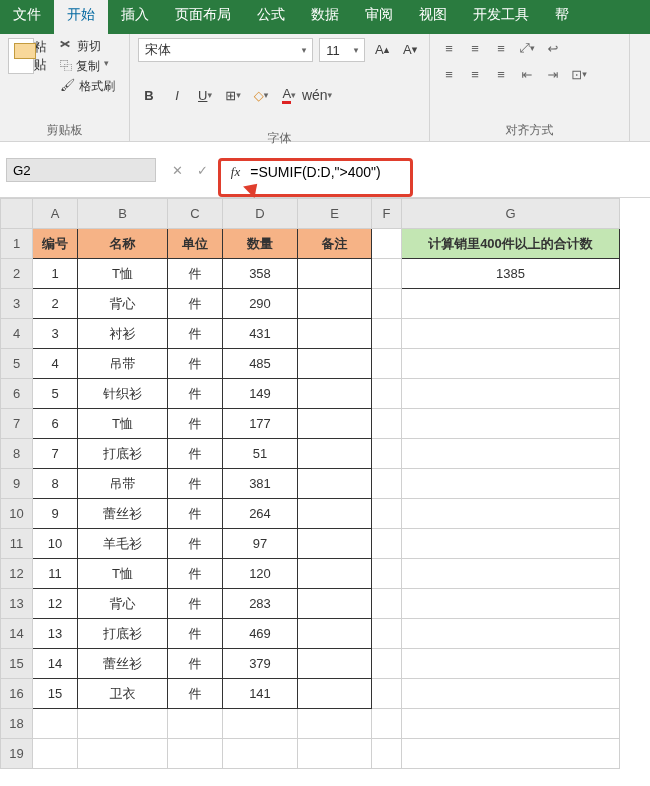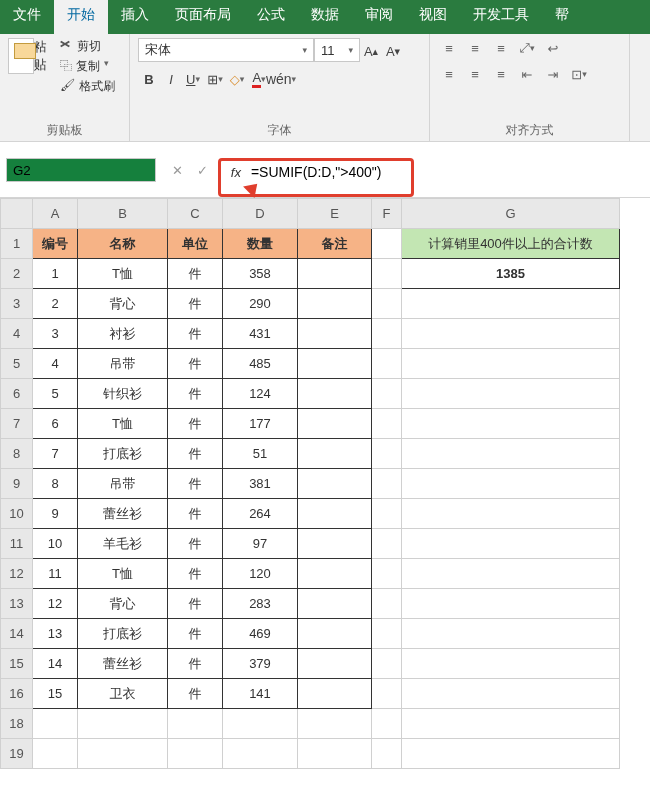--- a/index.html
+++ b/index.html
@@ -11,50 +11,50 @@
 .rgroup{border-right:1px solid #d4d4d4;display:flex;flex-direction:column;justify-content:space-between;padding:4px 8px 2px}
 .rgroup .label{text-align:center;color:#666;font-size:12px;padding-top:2px}
 .clip{width:130px}
 .clip .top{display:flex;gap:6px}
 .pastebtn{display:flex;flex-direction:row;width:46px}
 .pastebtn .icn{width:32px;height:36px;background:#fff;border:1px solid #c8c8c8;position:relative}
 .pastebtn .icn::before{content:"";position:absolute;top:4px;left:5px;width:20px;height:14px;background:#f8d89a;border:1px solid #c39b3e}
 .minibtns{display:flex;flex-direction:column;gap:3px;font-size:12px}
 .minibtns div{display:flex;align-items:flex-start;gap:4px;cursor:pointer}
 .fontgrp{width:300px}
-.fontrow{display:flex;align-items:flex-end;margin-bottom:6px}
+.fontrow{display:flex;gap:6px;align-items:flex-start;margin-bottom:22px}
 .combo{border:1px solid #c8c8c8;background:#fff;height:24px;padding:0 6px;display:flex;align-items:center;justify-content:space-between}
 .fontname{width:176px}
 .fontsize{width:46px}
 .sbtn{width:22px;height:22px;display:flex;align-items:center;justify-content:center;cursor:pointer;color:#444}
 .aligngrp{width:200px}
 .alignrow{display:flex;gap:4px;margin-bottom:6px}
 .abox{width:22px;height:20px;display:flex;align-items:center;justify-content:center;cursor:pointer;color:#666}
 .formulabar{display:flex;border-bottom:1px solid #d4d4d4;height:56px;align-items:flex-start;padding-top:16px}
-.namebox{width:150px;border:1px solid #c8c8c8;margin:0 6px;height:24px;padding:2px 6px;background:#15803d}
+.namebox{width:150px;border:1px solid #c8c8c8;margin:0 6px;height:24px;padding:2px 6px;background:#e5e5e5}
 .fxbtns{display:flex;gap:14px;padding:0 10px;color:#999;align-items:center;height:24px}
 .fxwrap{border:3px solid #e03e2d;border-radius:4px;padding:3px 10px 14px 10px;display:flex;align-items:center;gap:10px;position:relative}
 .fxwrap::after{content:"";position:absolute;left:24px;bottom:0;width:0;height:0;border-left:8px solid transparent;border-right:8px solid transparent;border-bottom:12px solid #e03e2d;transform:rotate(45deg)}
 .fxinput{border:none;outline:none;font-size:14px;width:150px}
 .sheet{position:relative}
 .grid{border-collapse:collapse}
 .grid td,.grid th{border:1px solid #d0d0d0;height:30px;text-align:center;font-size:13px;background:#fff}
 .corner{width:32px;background:#e8e8e8!important}
 .colhdr{background:#e8e8e8!important;color:#555;font-weight:normal}
 .rowhdr{width:32px;background:#e8e8e8!important;color:#555;font-weight:normal}
 .cA{width:45px}.cB{width:90px}.cC{width:55px}.cD{width:75px}.cE{width:74px}.cF{width:30px}.cG{width:218px}
 .dhdr{background:#f6b386!important;font-weight:bold;border:1px solid #333!important}
 .dcell{border:1px solid #333!important}
-.ghdr{background:#c3e6b3!important;font-weight:normal;border:1.5px solid #333!important}
-.gval{font-weight:bold;border:1.5px solid #333!important;font-size:15px}
+.ghdr{background:#c3e6b3!important;font-weight:bold;border:1.5px solid #333!important}
+.gval{font-weight:normal;border:1.5px solid #333!important;font-size:15px}
 .scis{display:inline-block;width:13px;height:13px;position:relative}
 .scis::before,.scis::after{content:"";position:absolute;width:10px;height:2px;background:#555;top:5px}
 .scis::before{transform:rotate(30deg)}.scis::after{transform:rotate(-30deg)}
 .tri{font-size:9px;color:#666}
-.formula-italic{font-style:italic;font-family:Liberation Sans, sans-serif}
+.formula-italic{font-style:italic;font-family:Liberation Serif, serif}
 </style>
 </head>
 <body>
 
 <div class="menubar">
   <div class="tab">文件</div>
   <div class="tab active">开始</div>
   <div class="tab">插入</div>
   <div class="tab">页面布局</div>
   <div class="tab">公式</div>
@@ -226,21 +226,21 @@
           <td class="dcell">485</td>
           <td class="dcell"></td>
           <td></td>
           <td></td>
         </tr>
         <tr>
           <th class="rowhdr">6</th>
           <td class="dcell">5</td>
           <td class="dcell">针织衫</td>
           <td class="dcell">件</td>
-          <td class="dcell">124</td>
+          <td class="dcell">149</td>
           <td class="dcell"></td>
           <td></td>
           <td></td>
         </tr>
         <tr>
           <th class="rowhdr">7</th>
           <td class="dcell">6</td>
           <td class="dcell">T恤</td>
           <td class="dcell">件</td>
           <td class="dcell">177</td>

